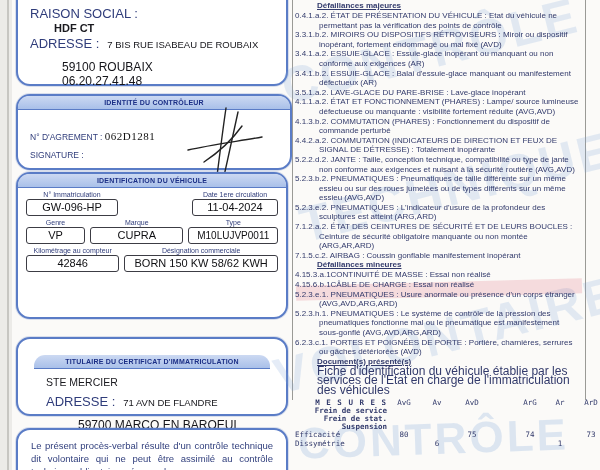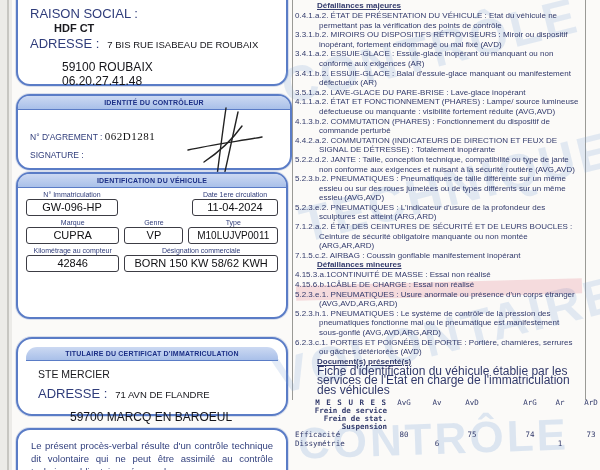--- a/index.html
+++ b/index.html
@@ -37,21 +37,21 @@
   .vf{text-align:center;}
   .vf-label{font-size:7px;color:#2f3c7a;margin-bottom:1px;white-space:nowrap;}
   .vf-box{border:1.5px solid #3c3c44;border-radius:3px;height:15px;line-height:15px;
           font-size:10px;color:#0f0f12;background:#fff;white-space:nowrap;overflow:hidden;}
   .w1{width:92px}.w2{width:82px}.w3{width:86px}
   .w4{width:62px}.w5{width:98px}.w6{width:94px}
   .w7{width:186px}.w8{width:46px}
   .w9{width:96px}.w10{width:158px}
   .vf-big{font-size:11px;}
 
-  .box-titulaire{top:337px;height:79px;padding:8px;box-sizing:border-box;border-radius:16px;}
+  .box-titulaire{top:337px;height:79px;padding:16px;box-sizing:border-box;}
   .tit-body{padding:5px 12px 0 12px;}
   .tit-name{font-size:10.5px;color:#1a1a1f;margin:2px 0 6px 0;}
 
   .box-notice{top:428px;height:70px;padding:9px 13px 0 13px;box-sizing:border-box;}
   .notice-text{font-size:9.5px;line-height:13px;color:#33417e;text-align:justify;}
 
   
   .right-col{position:absolute;left:292px;top:0;width:294px;height:400px;
              border-left:1px solid #9a9a96;border-right:1px solid #9a9a96;
              box-sizing:border-box;padding:1px 5px 0 2px;}
@@ -138,27 +138,27 @@
         <div class="vf-label">N° Immatriculation</div>
         <div class="vf-box vf-big">GW-096-HP</div>
       </div>
       <div class="vf w3">
         <div class="vf-label">Date 1ere circulation</div>
         <div class="vf-box vf-big">11-04-2024</div>
       </div>
     </div>
 
     <div class="vrow">
+      <div class="vf w4">
+        <div class="vf-label">Genre</div>
+        <div class="vf-box vf-big">VP</div>
+      </div>
       <div class="vf w5">
         <div class="vf-label">Marque</div>
         <div class="vf-box vf-big">CUPRA</div>
-      </div>
-      <div class="vf w4">
-        <div class="vf-label">Genre</div>
-        <div class="vf-box vf-big">VP</div>
       </div>
       <div class="vf w6">
         <div class="vf-label">Type</div>
         <div class="vf-box">M10LUJVP0011</div>
       </div>
     </div>
 
 
     <div class="vrow">
       <div class="vf w9">

